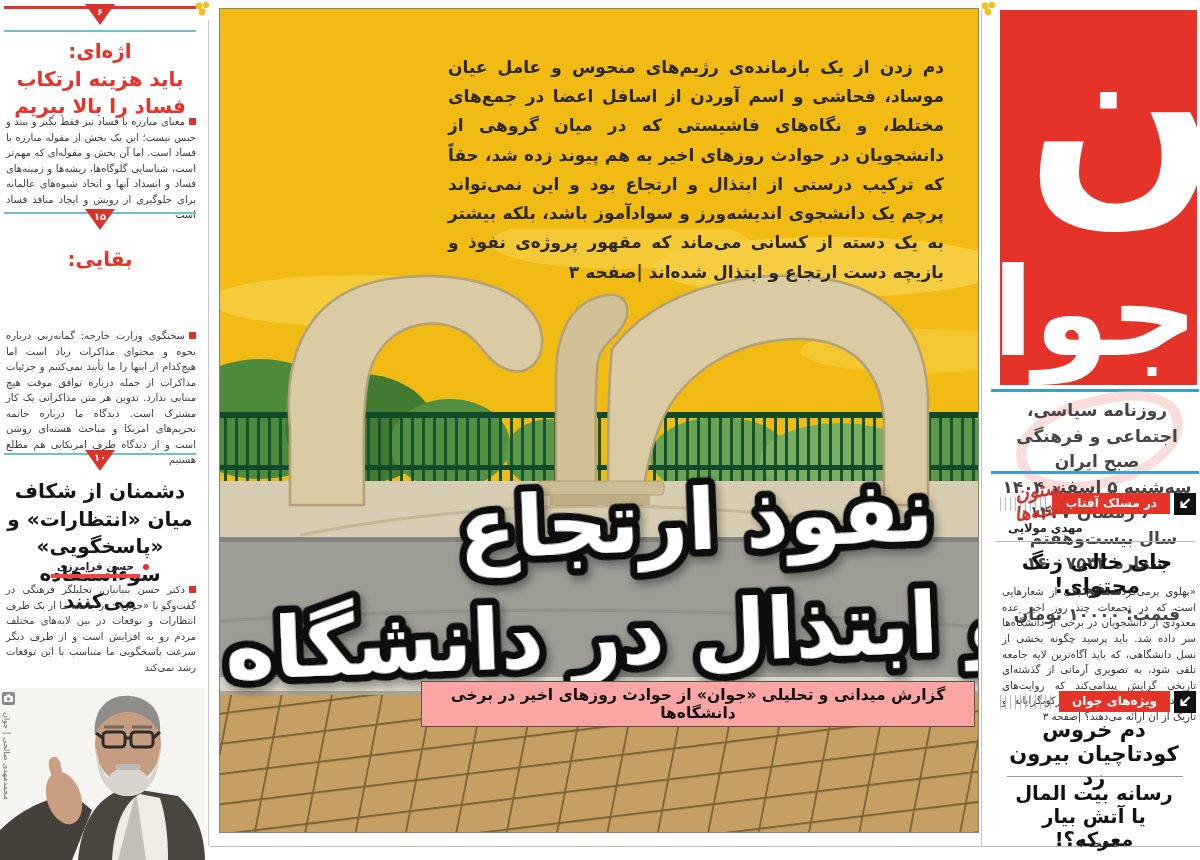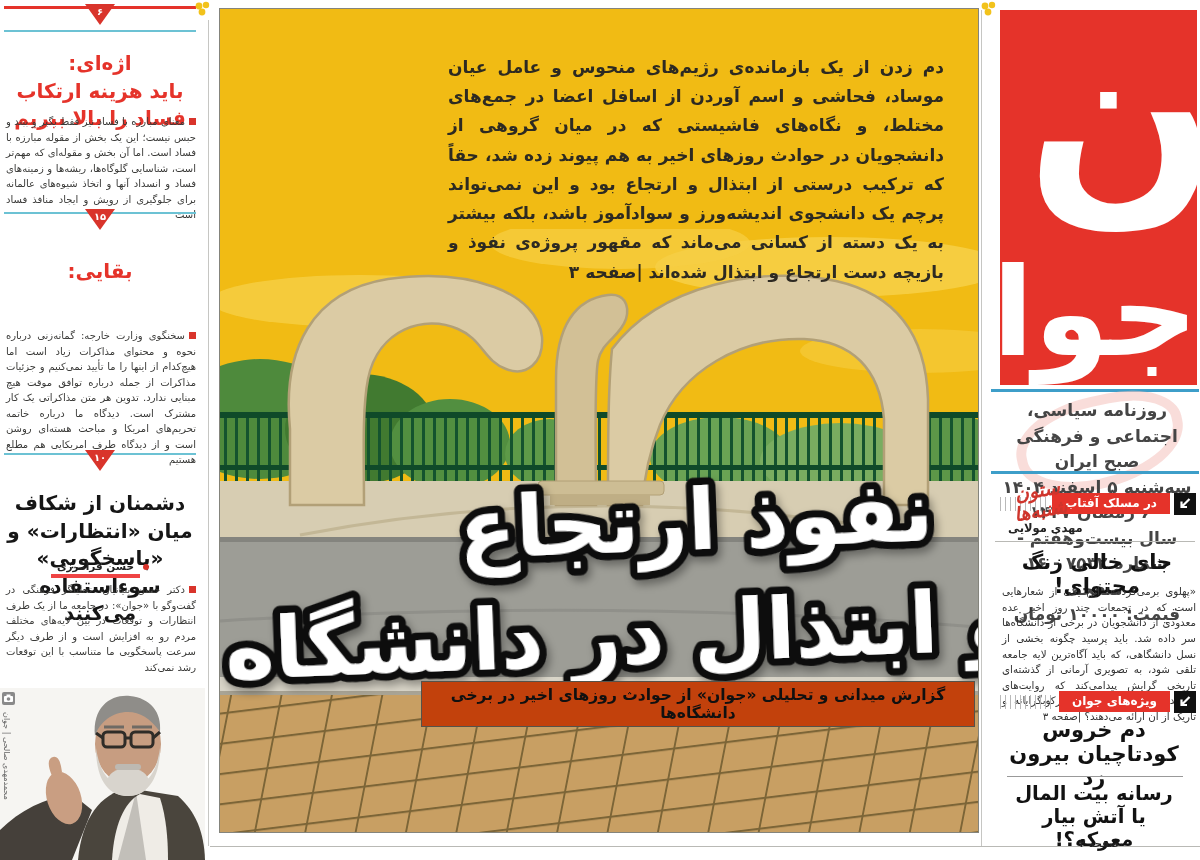--- a/index.html
+++ b/index.html
@@ -9,41 +9,41 @@
   
   .vrule{position:absolute;width:1px;background:#c6c6c3;}
   .hline{position:absolute;height:1px;background:#b9b9b5;}
 
   
   .lcol{position:absolute;left:0;top:0;width:205px;height:860px;}
   .top-redline{position:absolute;left:4px;top:6px;width:192px;height:3px;background:#e5332a;}
   .divider{position:absolute;left:4px;width:192px;height:2px;background:#6cc2d4;}
   .tri{position:absolute;left:50%;top:-3px;transform:translateX(-50%);width:30px;height:21px;background:#d9342b;
        clip-path:polygon(0 0,100% 0,50% 100%);color:#fff;font-size:10px;font-weight:700;text-align:center;line-height:15px;}
-  .l-head{position:absolute;left:4px;width:192px;text-align:center;font-weight:700;line-height:1.38;margin-top:12px;}
+  .l-head{position:absolute;left:4px;width:192px;text-align:center;font-weight:700;line-height:1.38;}
   .l-kicker{display:block;font-size:20px;}
   .l-title{display:block;font-size:20px;color:#161616;}
   .red{color:#e5332a;}
   .l-body{position:absolute;left:6px;width:190px;font-size:10px;line-height:1.55;text-align:justify;color:#3a3a38;font-weight:500;}
   .bullet{display:inline-block;width:7px;height:7px;background:#d9342b;margin-left:4px;}
   .author-row{position:absolute;left:4px;width:192px;text-align:center;font-size:10.5px;font-weight:700;color:#222;}
   .author-row .name{border-bottom:4px solid #ef4444;padding:0 6px 2px;}
   .dot{display:inline-block;width:6px;height:6px;border-radius:50%;background:#d9342b;margin-left:3px;}
 
   .photo-wrap{position:absolute;left:0;top:688px;width:205px;height:172px;background:#f6f5f2;overflow:hidden;}
   .credit{position:absolute;left:2px;top:24px;writing-mode:vertical-rl;font-size:8px;color:#666;letter-spacing:.5px;}
   .cam{position:absolute;left:2px;top:4px;}
 
   
   .center-block{position:absolute;left:219px;top:8px;width:758px;height:823px;background:#f1bb14;border:1px solid #84847c;overflow:hidden;}
   .scene{position:absolute;left:0;top:220px;width:758px;height:603px;}
   .lead{position:absolute;top:44px;right:34px;width:496px;font-size:17px;font-weight:700;line-height:1.72;
         text-align:justify;color:#2d2a22;}
   .big-head{position:absolute;left:0;top:452px;width:758px;height:240px;}
-  .subtitle-strip{position:absolute;right:3px;top:672px;width:536px;background:#c2410c;color:#101010;
+  .subtitle-strip{position:absolute;right:3px;top:672px;width:536px;background:#fca5a5;color:#101010;
         font-size:15.5px;font-weight:700;text-align:center;padding:4px 8px;border:1px solid #55524a;}
 
   
   .rcol{position:absolute;left:985px;top:0;width:215px;height:860px;}
   .masthead{position:absolute;left:15px;top:10px;width:197px;height:375px;background:#e5332a;}
   .blueline{position:absolute;left:6px;width:208px;height:3px;background:#3d9ec9;}
   .info{position:absolute;left:15px;top:398px;width:194px;text-align:center;font-size:17px;font-weight:700;
         color:#454545;line-height:1.5;}
   .wm{position:absolute;left:30px;top:396px;width:150px;height:72px;border:10px solid #f4c1bc;border-radius:50% 40% 55% 45%;
       transform:rotate(-12deg);opacity:.55;}

